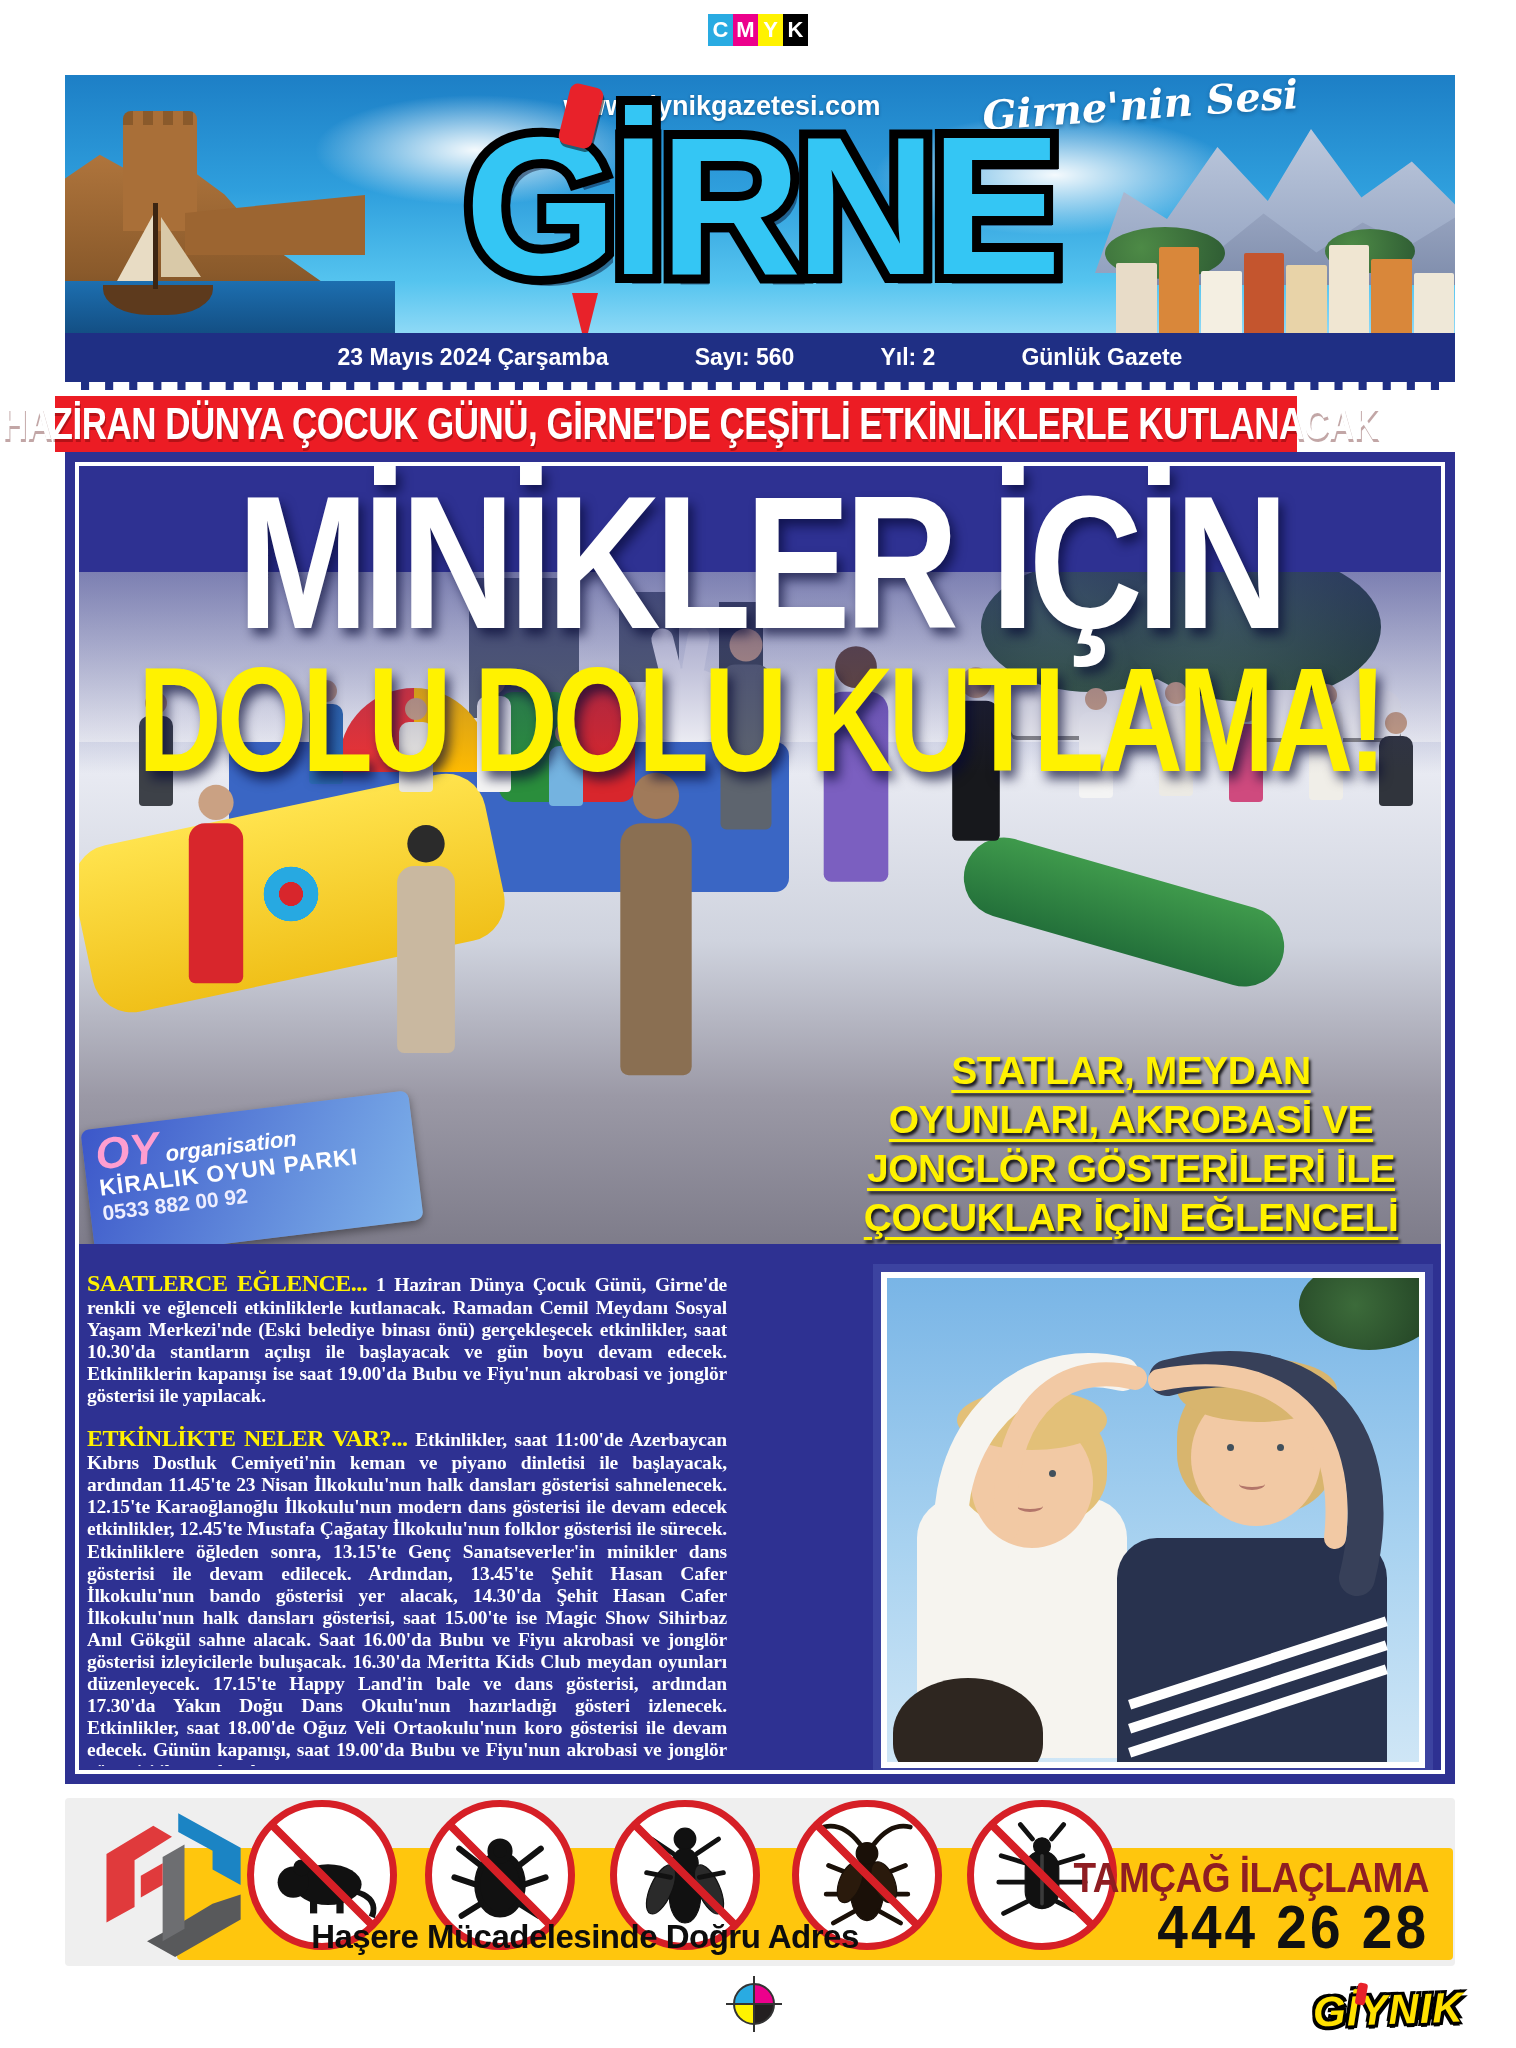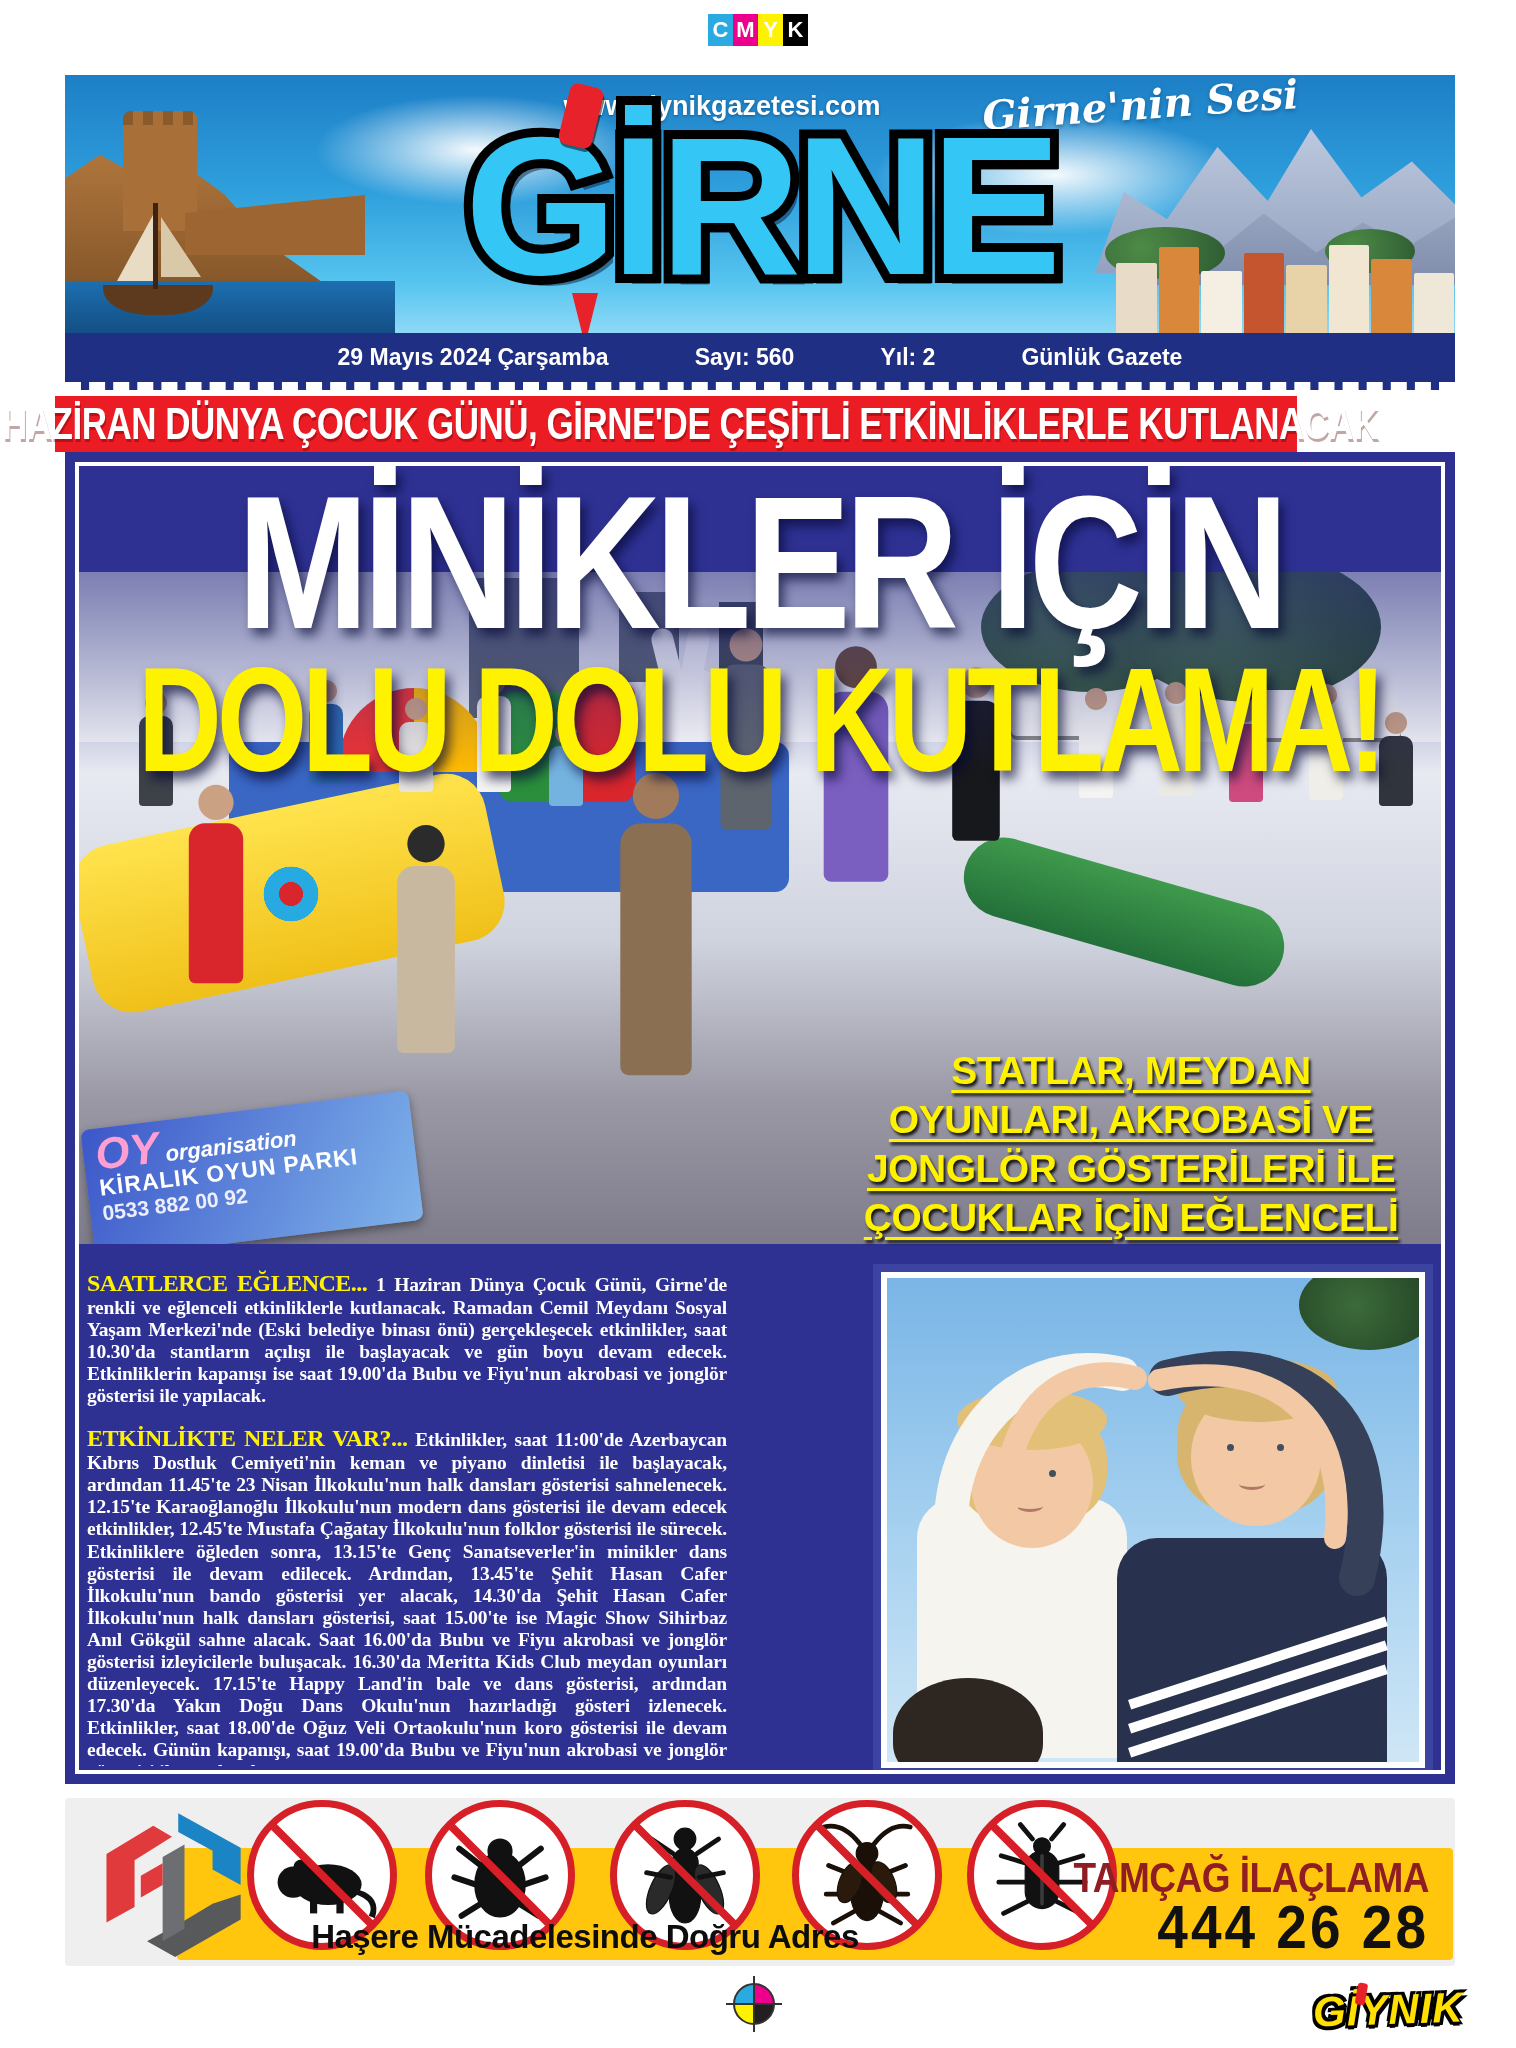--- a/index.html
+++ b/index.html
@@ -210,21 +210,21 @@
     <div class="mh-tagline">Girne'nin Sesi</div>
     <div class="mh-title-wrap">
       <div class="mh-title stroke">GİRNE</div>
       <div class="mh-title fill">GİRNE</div>
       <div class="mh-reddot"></div>
       <div class="mh-redtri"></div>
     </div>
   </div>
 
   <div class="datebar">
-    <span>29 Mayıs 2024 Çarşamba</span>
+    <span>23 Mayıs 2024 Çarşamba</span>
     <span>Sayı: 560</span>
     <span>Yıl: 2</span>
     <span>Günlük Gazete</span>
   </div>
 
   <div class="kicker">
     <span>1 HAZİRAN DÜNYA ÇOCUK GÜNÜ, GİRNE'DE ÇEŞİTLİ ETKİNLİKLERLE KUTLANACAK</span>
   </div>
 
   <div class="main">

